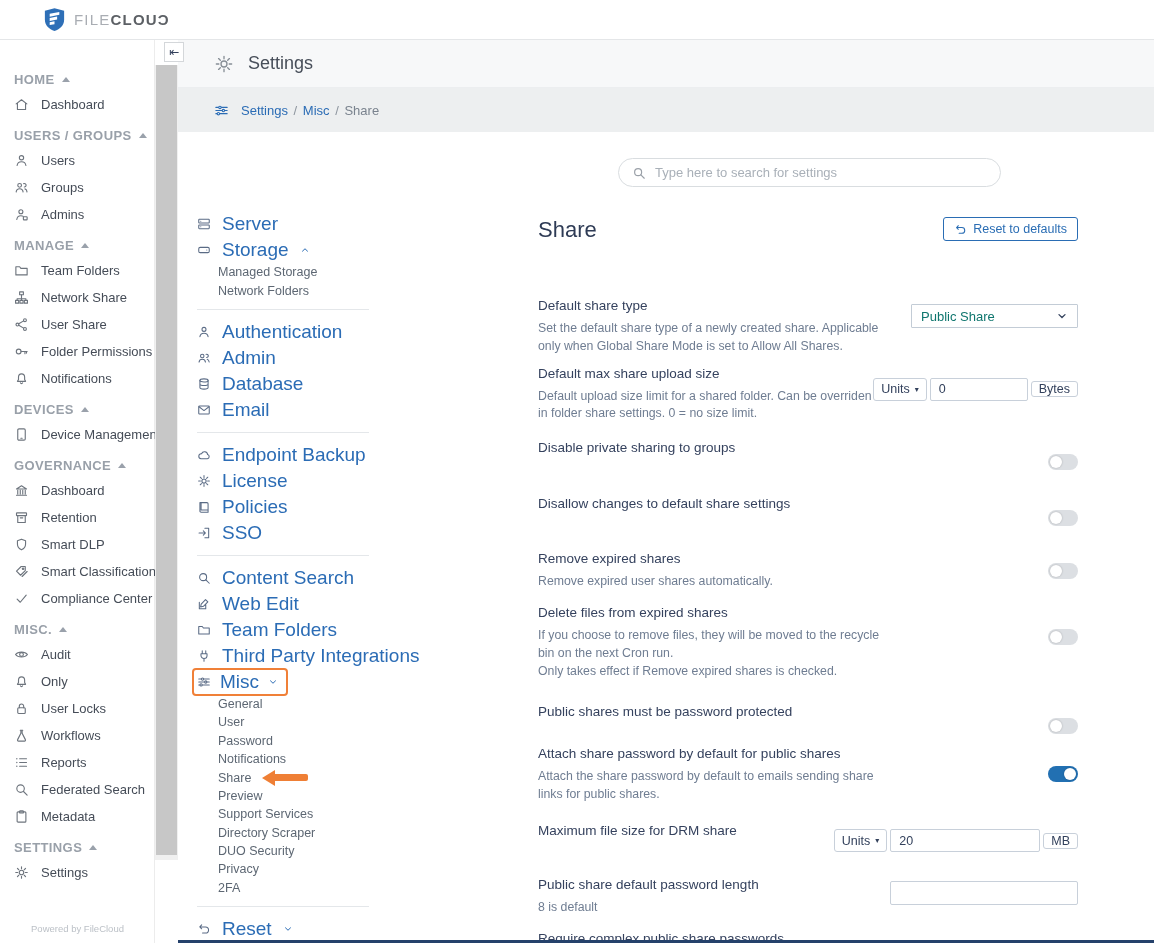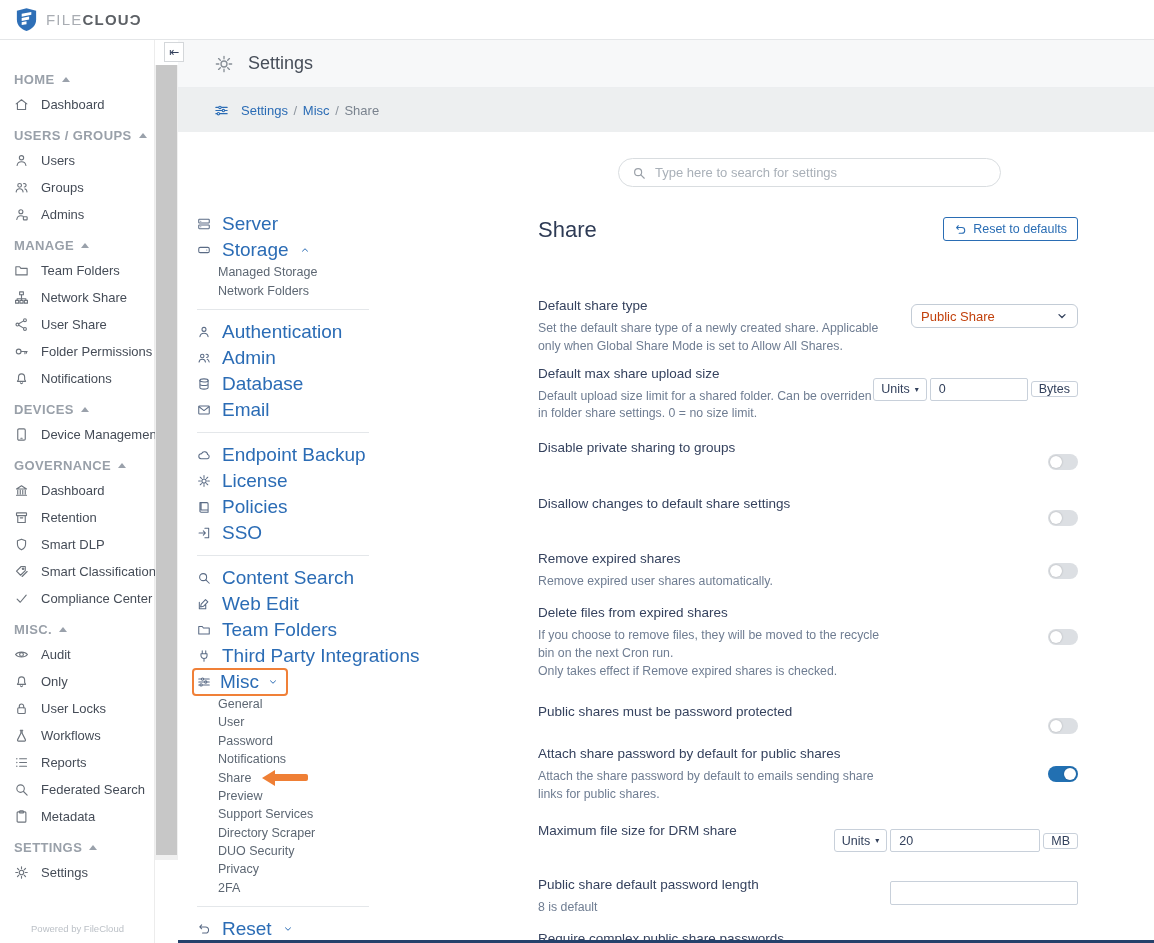--- a/index.html
+++ b/index.html
@@ -1,21 +1,21 @@
 <!DOCTYPE html>
 <html><head>
 <meta charset="utf-8">
 <style>
   * { margin:0; padding:0; box-sizing:border-box; }
   html,body { width:1154px; height:943px; overflow:hidden; background:#fff;
     font-family:"Liberation Sans","DejaVu Sans",sans-serif; }
   svg.ic { width:15px; height:15px; flex:0 0 auto; }
   
   .topbar { height:40px; background:#fff; border-bottom:1px solid #e4e6e8;
-    display:flex; align-items:center; padding-left:16px; }
+    display:flex; align-items:center; padding-left:44px; }
   .logo { display:flex; align-items:center; gap:9px; }
   .logo svg { width:21px; height:25px; }
   .wordmark { font-size:15px; letter-spacing:1.2px; }
   .wm-file { color:#a9adb3; font-weight:400; }
   .wm-cloud { color:#5c6065; font-weight:700; }
   
   .app { display:flex; height:903px; position:relative; }
   .sidebar { width:155px; border-right:1px solid #ececec; padding-top:14px; position:relative; }
   .scrollstrip { width:23px; position:relative; background:#fff; }
   .scrolltrack { position:absolute; left:0; top:25px; width:23px; height:795px; background:#f0f0f0; }
@@ -77,23 +77,23 @@
   .page-title { font-size:22px; color:#2e3b55; font-weight:400; }
   .reset-btn { display:flex; align-items:center; gap:6px; border:1px solid #2a6db4; background:#fff;
     color:#2a6db4; border-radius:3px; height:24px; padding:0 10px; font-size:12.5px; cursor:pointer; }
   .reset-btn svg { width:13px; height:13px; }
   .rows { margin-top:51px; }
   .row { display:flex; justify-content:space-between; }
   .row-text { width:352px; }
   .row-label { font-size:13.5px; color:#35425e; }
   .row-desc { margin-top:7px; font-size:12.3px; line-height:1.45; color:#6f7d92; white-space:pre-line; }
   .row-ctrl { display:flex; align-items:flex-start; }
-  .select { width:167px; height:24px; border:1px solid #c3ccd6; border-radius:6px; background:#fff;
+  .select { width:167px; height:24px; border:1px solid #c3ccd6; border-radius:1px; background:#fff;
     display:flex; align-items:center; justify-content:space-between; padding:0 9px;
-    font-size:13px; color:#c2410c; cursor:pointer;text-align:right; }
+    font-size:13px; color:#0f766e; cursor:pointer;text-align:right; }
   .select svg { width:12px; height:12px; color:#33415c; }
   .units-group { display:flex; gap:3px; align-items:center; }
   .units-btn { display:flex; align-items:center; gap:5px; height:23px; padding:0 7px;
     border:1px solid #c8d0da; background:#fff; border-radius:3px; color:#33415c;
     font-size:12.5px; cursor:pointer; }
   .units-btn .dcaret { font-size:8px; color:#33415c; }
   .num-input { height:23px; border:1px solid #c8d0da; border-radius:2px; padding:0 8px;
     font-size:12.5px; color:#33415c; outline:none; }
   .w98 { width:98px; } .w150 { width:150px; }
   .suffix { height:16px; border:1px solid #c8d0da; border-radius:3px; background:#fff;

